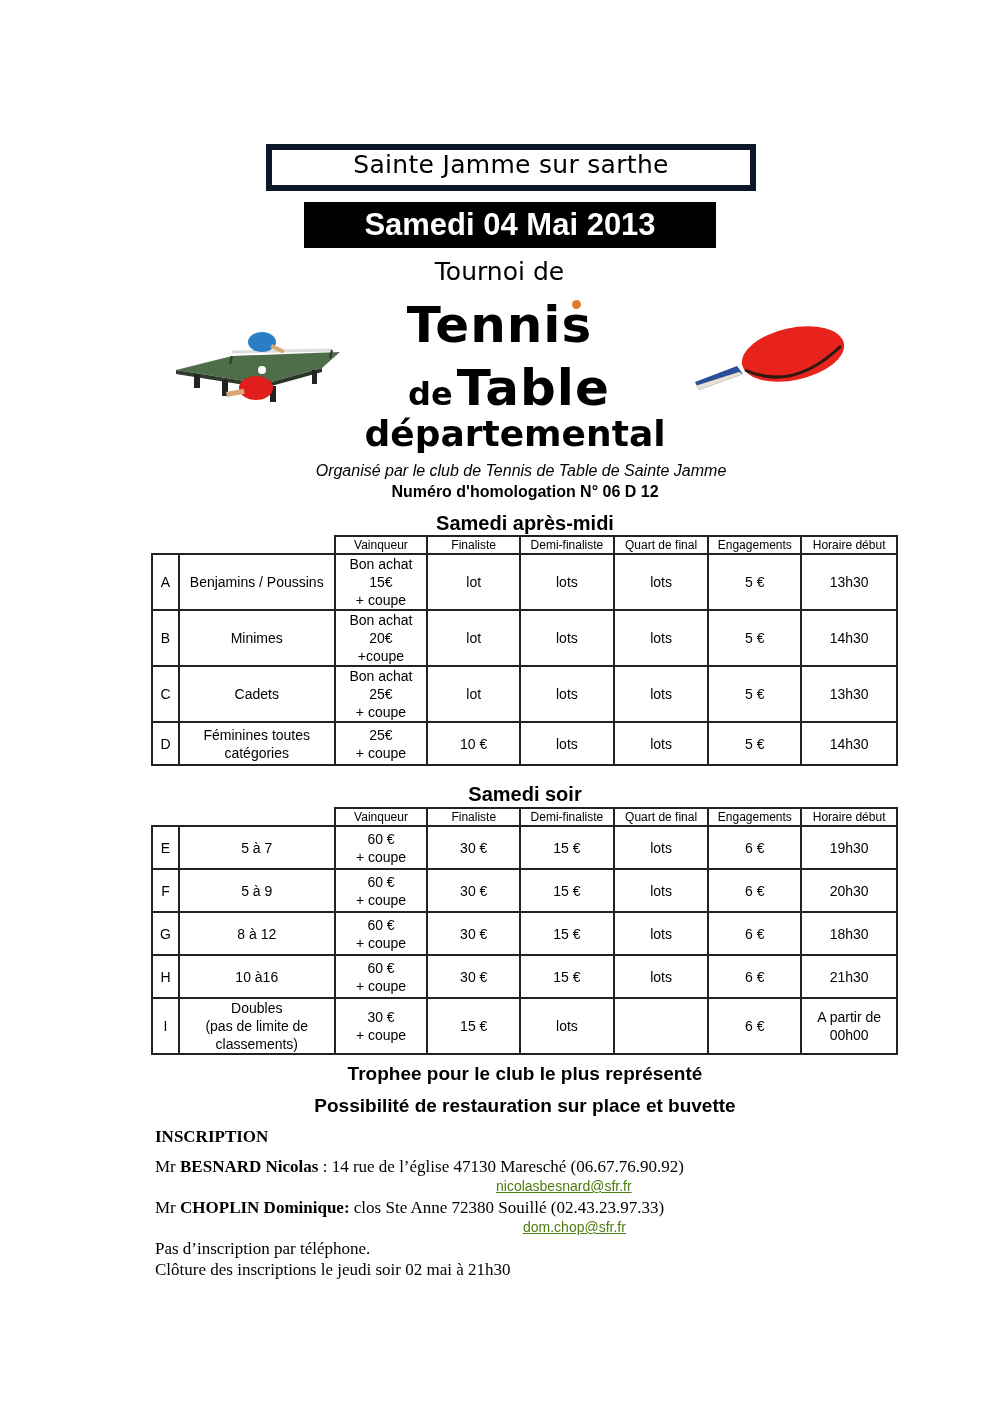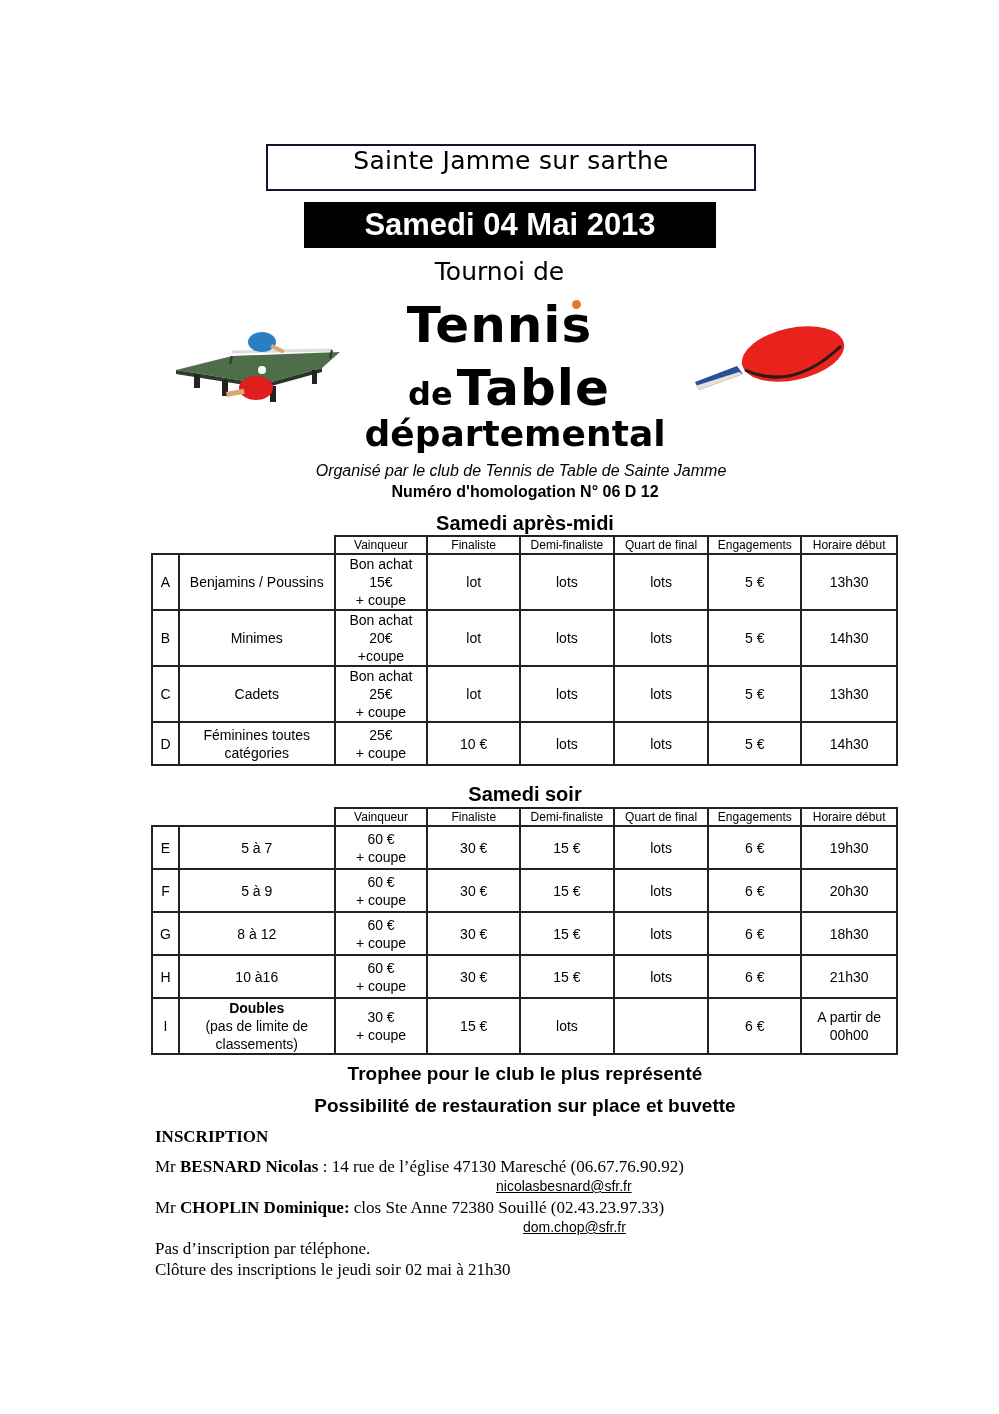--- a/index.html
+++ b/index.html
@@ -1,19 +1,19 @@
 <!DOCTYPE html>
 <html><head>
   <meta charset="utf-8">
   <style>
     html, body { margin: 0; padding: 0; background: #ffffff; }
     body { width: 999px; height: 1414px; position: relative; overflow: hidden; color: #000; font-family: "Liberation Sans", sans-serif; }
     .abs { position: absolute; }
 
-    .venue-box { left: 266px; top: 144px; width: 490px; height: 47px; border: 2px solid #0f172a; box-sizing: border-box; text-align: center; }
+    .venue-box { left: 266px; top: 144px; width: 490px; height: 47px; border: 6px solid #0f172a; box-sizing: border-box; text-align: center; }
     .venue-title { font-family: "DejaVu Sans", sans-serif; font-size: 25px; line-height: 28px; margin-top: 1px; letter-spacing: 0.3px; }
     .venue-sub { font-family: "DejaVu Sans", sans-serif; font-size: 14px; line-height: 15px; }
 
     .date-banner { left: 304px; top: 202px; width: 412px; height: 46px; background: #000; color: #fff; text-align: center; font-weight: bold; font-size: 31px; line-height: 46px; }
 
     .tournoi { left: 0; width: 999px; top: 257px; text-align: center; font-family: "DejaVu Sans", sans-serif; font-size: 25px; line-height: 30px; }
     .tennis { left: 0; width: 999px; top: 296px; text-align: center; font-family: "DejaVu Sans", sans-serif; font-size: 50px; line-height: 58px; font-weight: bold; letter-spacing: 1px; }
     .de-table { left: 0; width: 1018px; top: 358px; text-align: center; font-family: "DejaVu Sans", sans-serif; line-height: 60px; font-weight: bold; }
     .de-table .small { font-size: 32px; margin-right: 4px; }
     .de-table .big { font-size: 50px; letter-spacing: 1px; }
@@ -23,28 +23,28 @@
 
     .organise { left: 0; width: 1042px; top: 461px; text-align: center; font-size: 16px; font-style: italic; line-height: 20px; }
     .homolog { left: 0; width: 1050px; top: 482px; text-align: center; font-size: 16px; font-weight: bold; line-height: 20px; }
 
     .section-title { left: 0; width: 1050px; text-align: center; font-size: 20px; font-weight: bold; line-height: 24px; }
 
     table.grid { position: absolute; border-collapse: collapse; font-size: 14px; }
     table.grid td { border: 2px solid #222; text-align: center; vertical-align: middle; padding: 0; line-height: 18px; }
     table.grid td.hdr { font-size: 12px; height: 16px; line-height: 14px; border-radius: 7px; }
     table.grid td.blank { border-top: none; border-left: none; border-bottom-width: 2px; }
-    .bold { font-weight: bold; }
+    .bold { font-weight: normal; }
 
     .footer-line { left: 0; width: 1050px; text-align: center; font-size: 19px; font-weight: bold; line-height: 24px; }
 
     .serif { font-family: "Liberation Serif", serif; }
     .inscription { left: 155px; top: 1127px; font-size: 17px; font-weight: bold; line-height: 20px; }
     .contact { left: 155px; font-size: 17px; line-height: 20px; white-space: nowrap; }
-    .email { font-family: "Liberation Sans", sans-serif; font-size: 14px; color: #000000; text-decoration: underline; line-height: 16px; }
+    .email { font-family: "Liberation Sans", sans-serif; font-size: 14px; color: #4d7c0f; text-decoration: underline; line-height: 16px; }
     .note { left: 155px; font-size: 17px; line-height: 20px; white-space: nowrap; }
   </style>
 </head>
 <body>
 
 <div class="abs venue-box">
   <div class="venue-title">Sainte Jamme sur sarthe</div>
 </div>
 
 <div class="abs date-banner">Samedi 04 Mai 2013</div>

